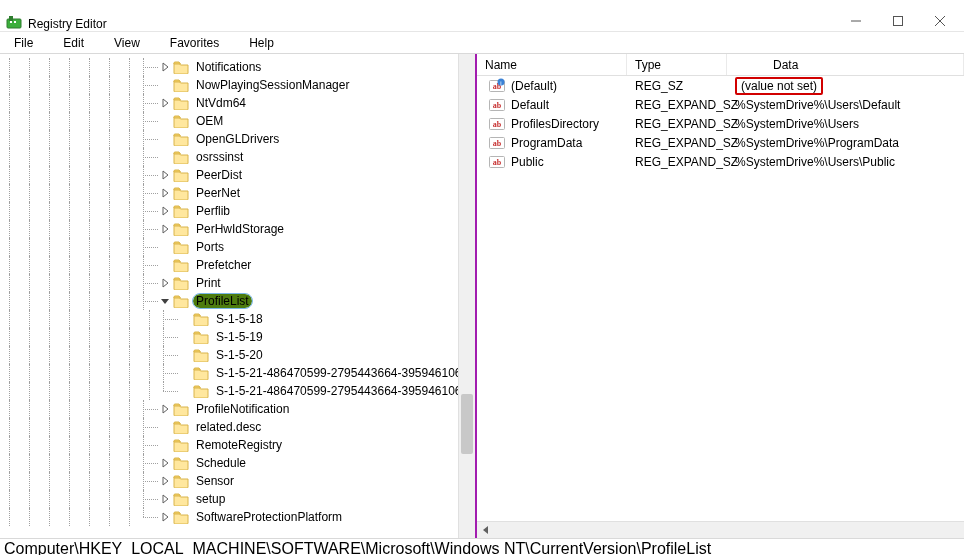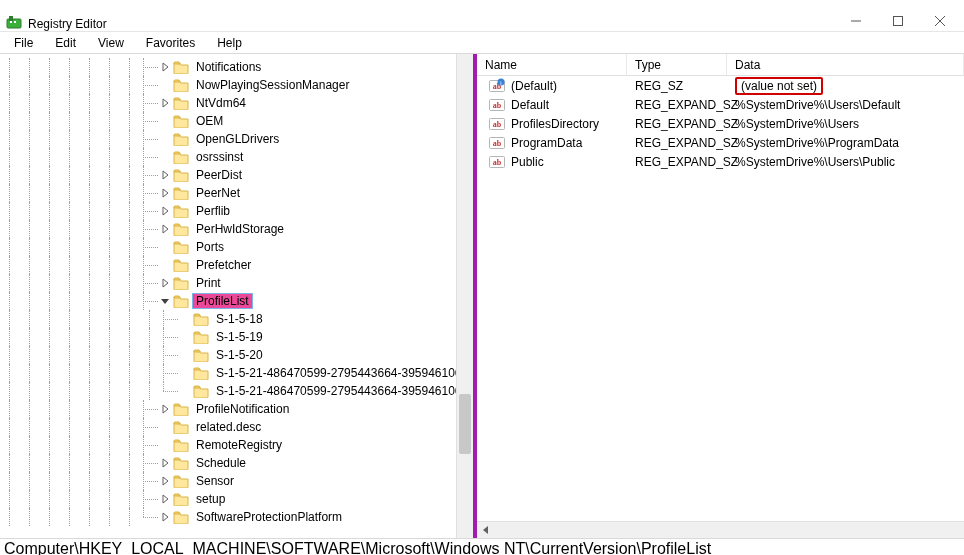--- a/index.html
+++ b/index.html
@@ -35,35 +35,35 @@
   .win-btn { width: 24px; height: 20px; display: flex; align-items: center; justify-content: center; }
   .win-btn svg { stroke: #555; }
 
   
   .menubar {
     height: 22px;
     display: flex;
     align-items: center;
     padding: 0 4px;
     border-bottom: 1px solid #d9d9d9;
-    gap: 2px;
+    gap: 10px;
   }
   .menubar .menu-item {
     padding: 2px 10px;
   }
 
   
   .main {
     display: flex;
     height: calc(555px - 28px - 22px - 20px);
     border-bottom: 1px solid #d9d9d9;
   }
   .tree-pane {
     width: 477px;
-    border-right: 4px solid #a21caf;
+    border-right: 2px solid #a21caf;
     position: relative;
     overflow: hidden;
     padding-left: 44px;
   }
   .list-pane {
     flex: 1 1 auto;
     position: relative;
     overflow: hidden;
   }
 
@@ -128,22 +128,23 @@
   .expander svg { display: block; }
   .folder-icon {
     width: 16px; height: 14px;
     margin: 0 4px 0 1px;
     flex: 0 0 auto;
   }
   .tree-label {
     padding: 0 3px;
   }
   .tree-label.selected {
-    background: #ec4899;
+    background: #4d7c0f;
     outline: 1px solid #7ab7e8;
+    border-radius: 7px;
   }
 
   .tree-vscroll {
     position: absolute;
     right: 0; top: 0; bottom: 0;
     width: 17px;
     background: #f0f0f0;
     border-left: 1px solid #e0e0e0;
   }
   .tree-vscroll .thumb {
@@ -165,21 +166,21 @@
   }
   .list-header .col {
     padding: 0 8px;
     height: 100%;
     display: flex;
     align-items: center;
     border-right: 1px solid #eaeaea;
   }
   .col-name { width: 150px; text-align: center; }
   .col-type { width: 100px; }
-  .col-data { flex: 1 1 auto; }
+  .col-data { flex: 1 1 auto; margin-left: 38px; }
 
   .list-body .row {
     height: 19px;
     display: flex;
     align-items: center;
     padding-left: 12px;
   }
   .list-body .row .val-icon {
     width: 16px; height: 16px; margin-right: 6px; flex: 0 0 auto;
   }

